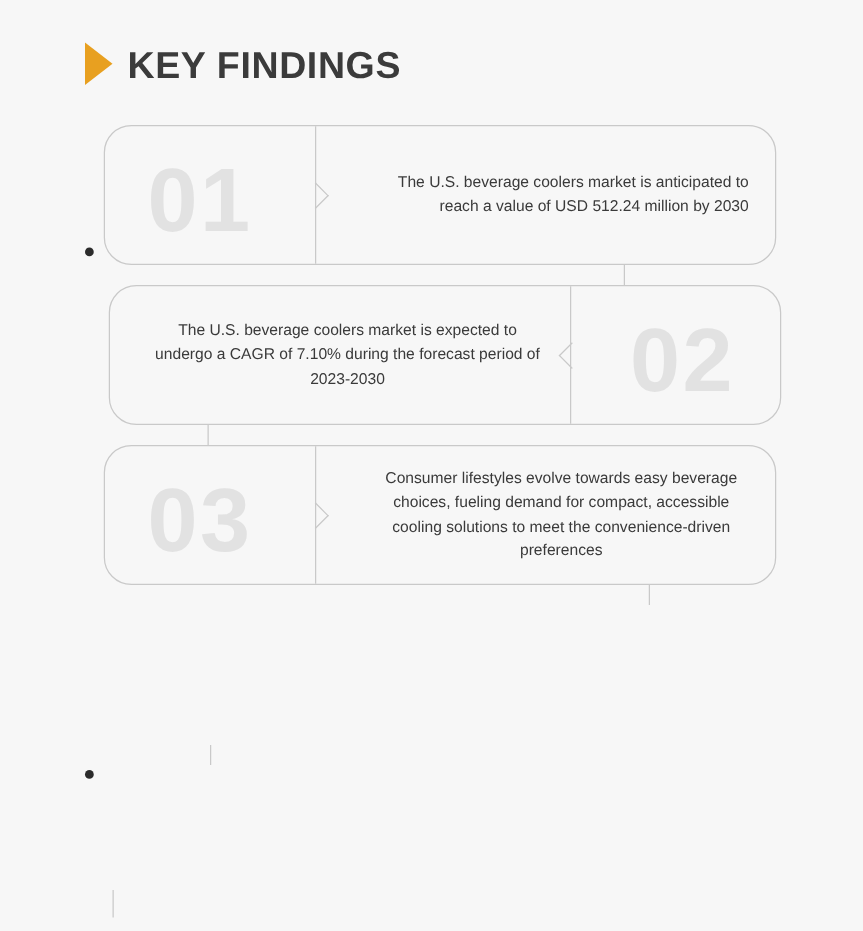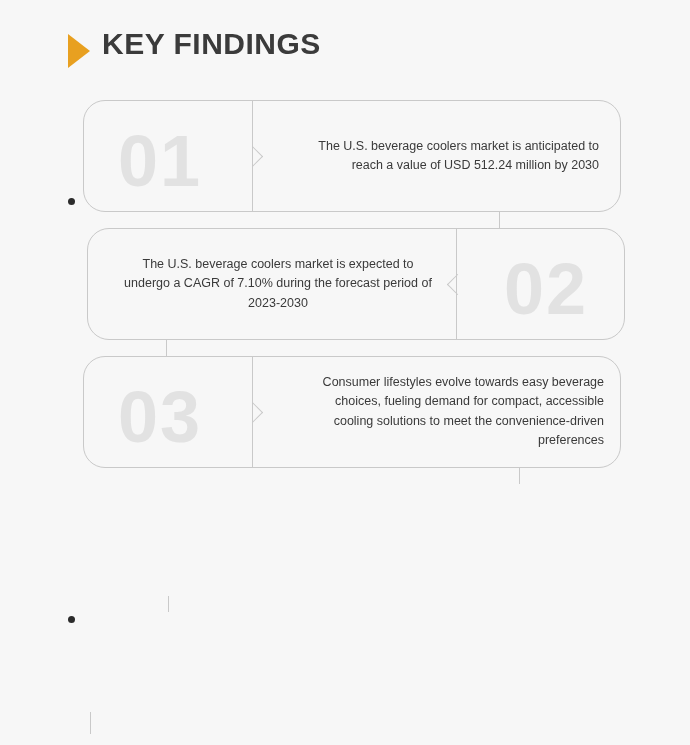--- a/index.html
+++ b/index.html
@@ -15,21 +15,21 @@
     position: relative;
     overflow: hidden;
   }
 
   
   .header {
     position: absolute;
     left: 68px;
     top: 28px;
     display: flex;
-    align-items: flex-start;
+    align-items: flex-end;
   }
   .header-arrow {
     width: 0;
     height: 0;
     margin-top: 6px;
     margin-right: 12px;
     border-top: 17px solid transparent;
     border-bottom: 17px solid transparent;
     border-left: 22px solid #E8A020;
   }
@@ -191,21 +191,21 @@
       <div class="num num-right" style="right:36px;">02</div>
       <div class="txt" style="left:34px;width:312px;text-align:center;">The U.S. beverage coolers market is expected to undergo a CAGR of 7.10% during the forecast period of 2023-2030</div>
     </div>
   </div>
 
   <div class="row" style="height:128px;">
     <div class="card card-left" style="top:0;">
       <div class="divider" style="left:168px;"></div>
       <div class="chev right-point" style="left:161px;"></div>
       <div class="num num-left" style="left:34px;">03</div>
-      <div class="txt" style="left:210px;width:310px;text-align:right;">Consumer lifestyles evolve towards easy beverage choices, fueling demand for compact, accessible cooling solutions to meet the convenience-driven preferences</div>
+      <div class="txt" style="left:210px;width:310px;text-align:center;">Consumer lifestyles evolve towards easy beverage choices, fueling demand for compact, accessible cooling solutions to meet the convenience-driven preferences</div>
     </div>
   </div>
 
 
 
 </div>
 
 <div class="conn" style="left:499px;top:212px;height:16px;"></div>
 <div class="conn" style="left:166px;top:340px;height:16px;"></div>
 <div class="conn" style="left:519px;top:468px;height:16px;"></div>

